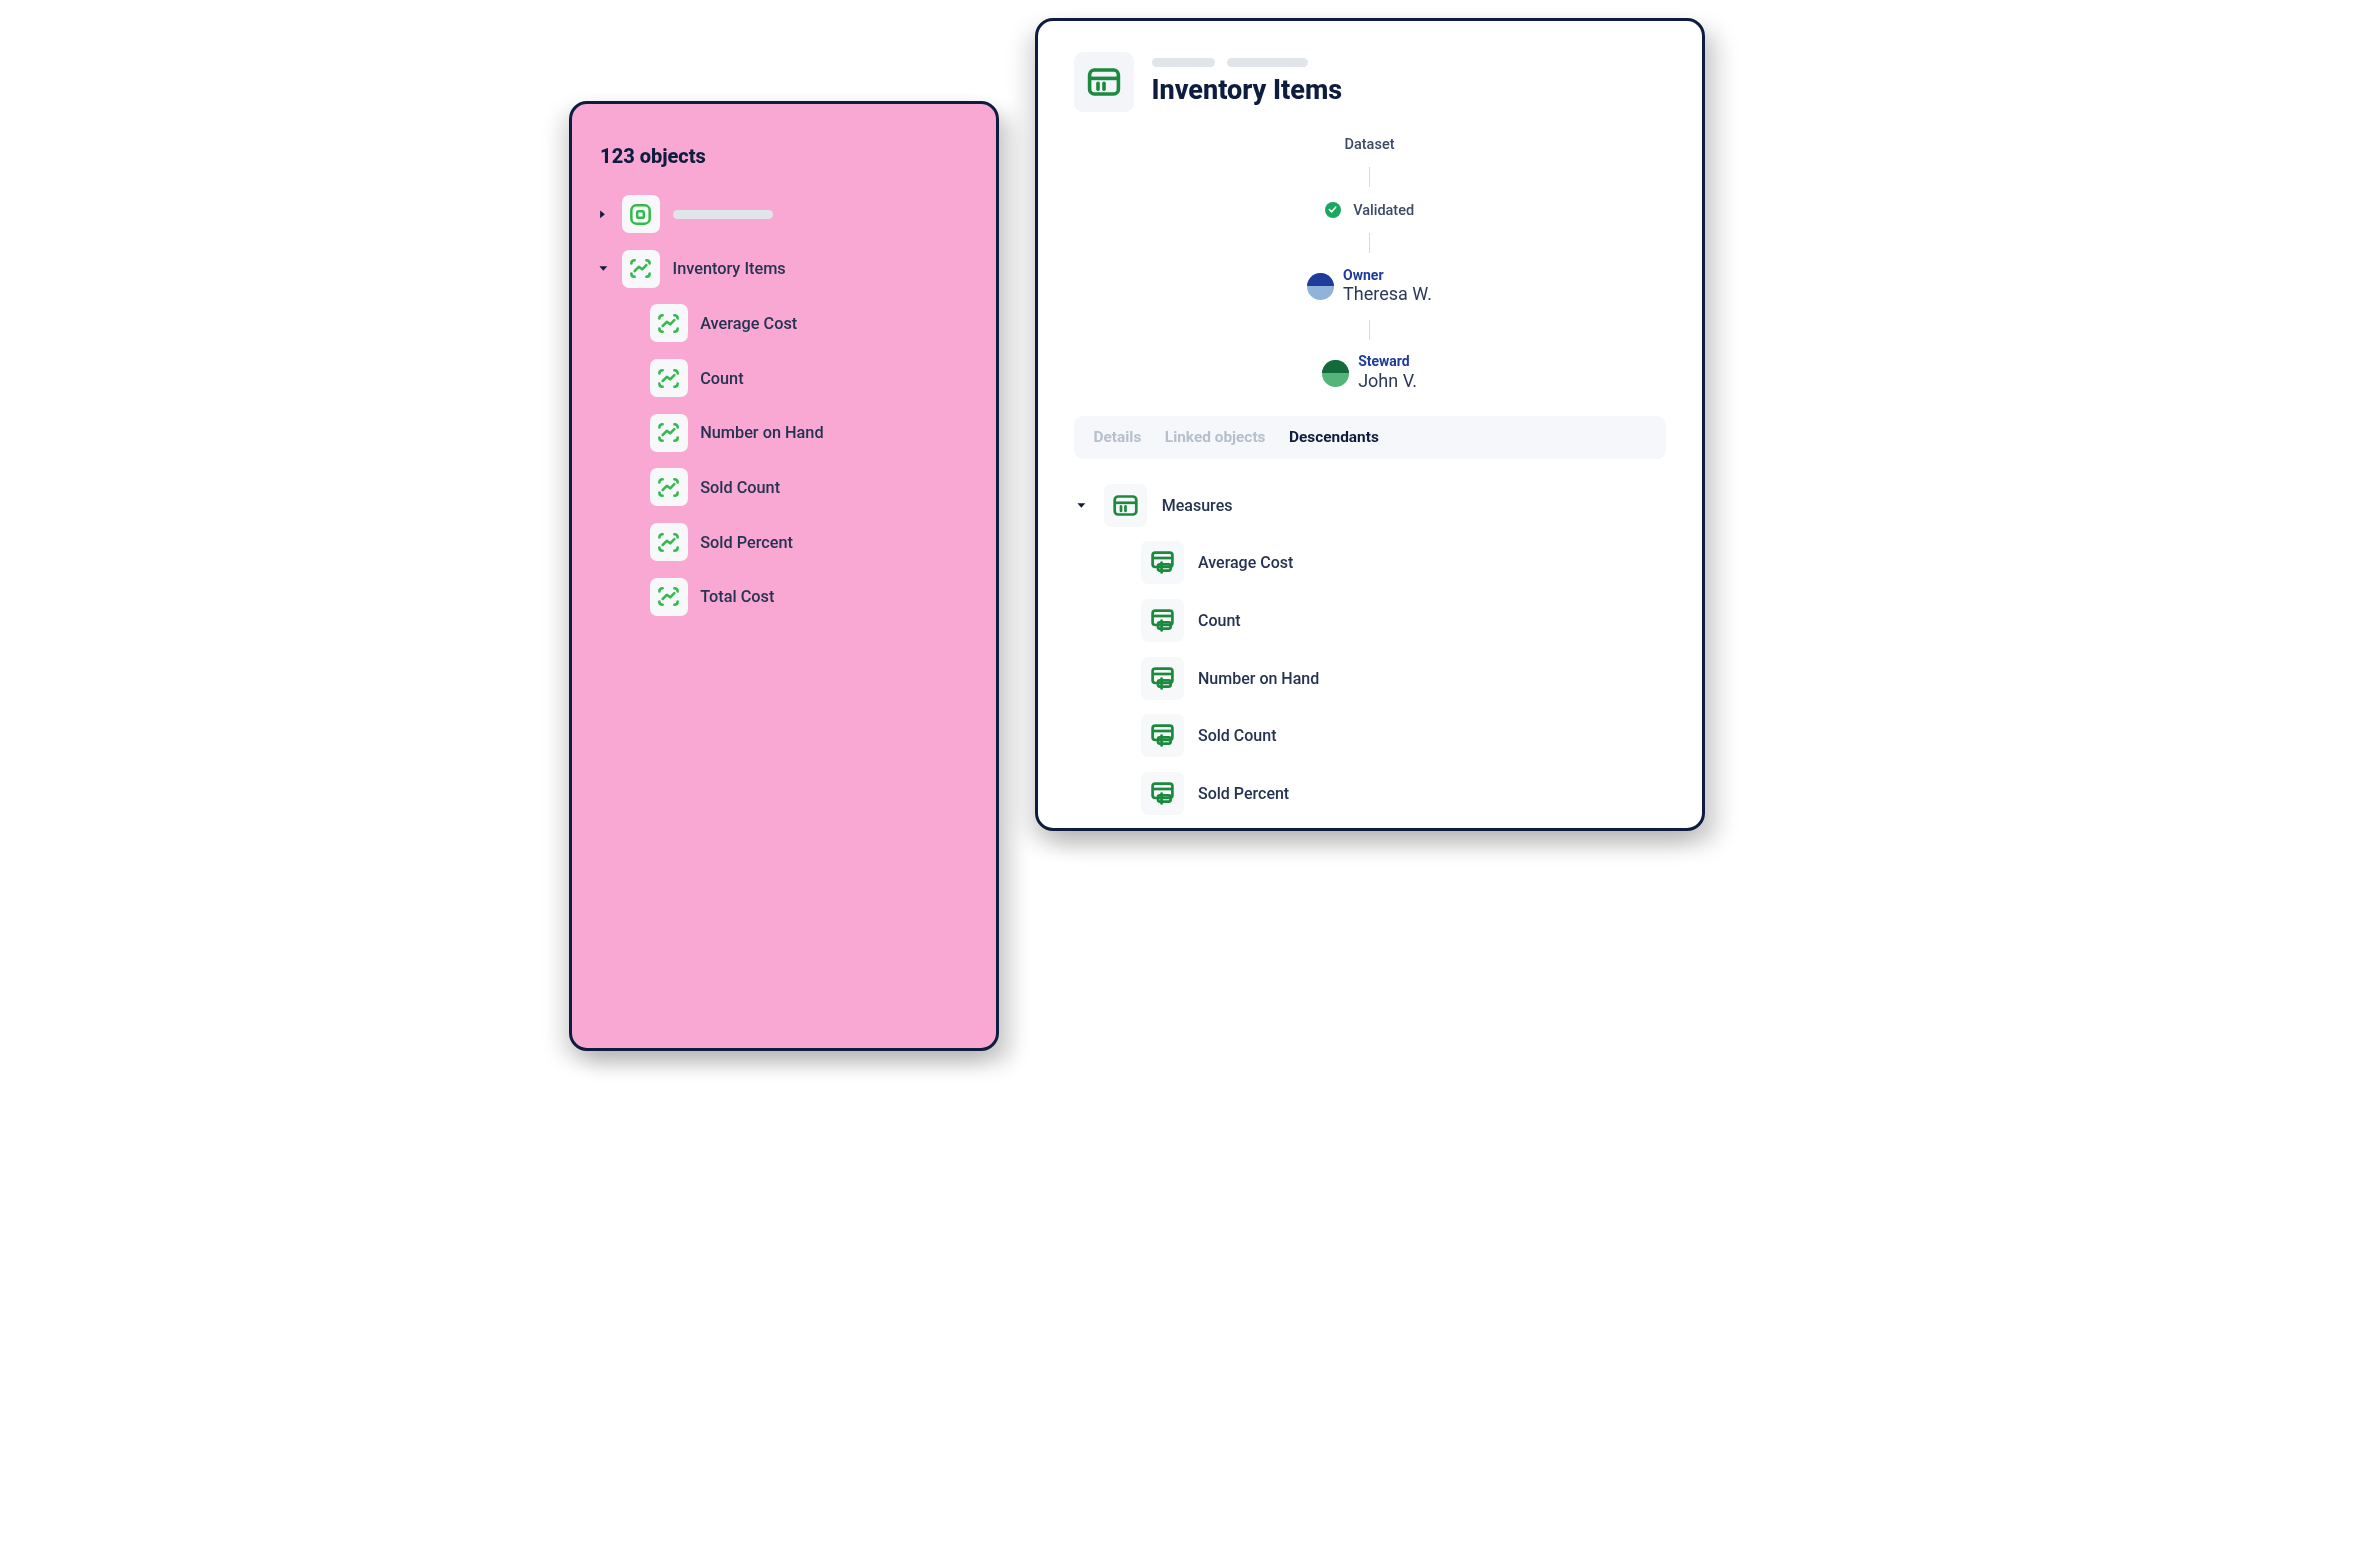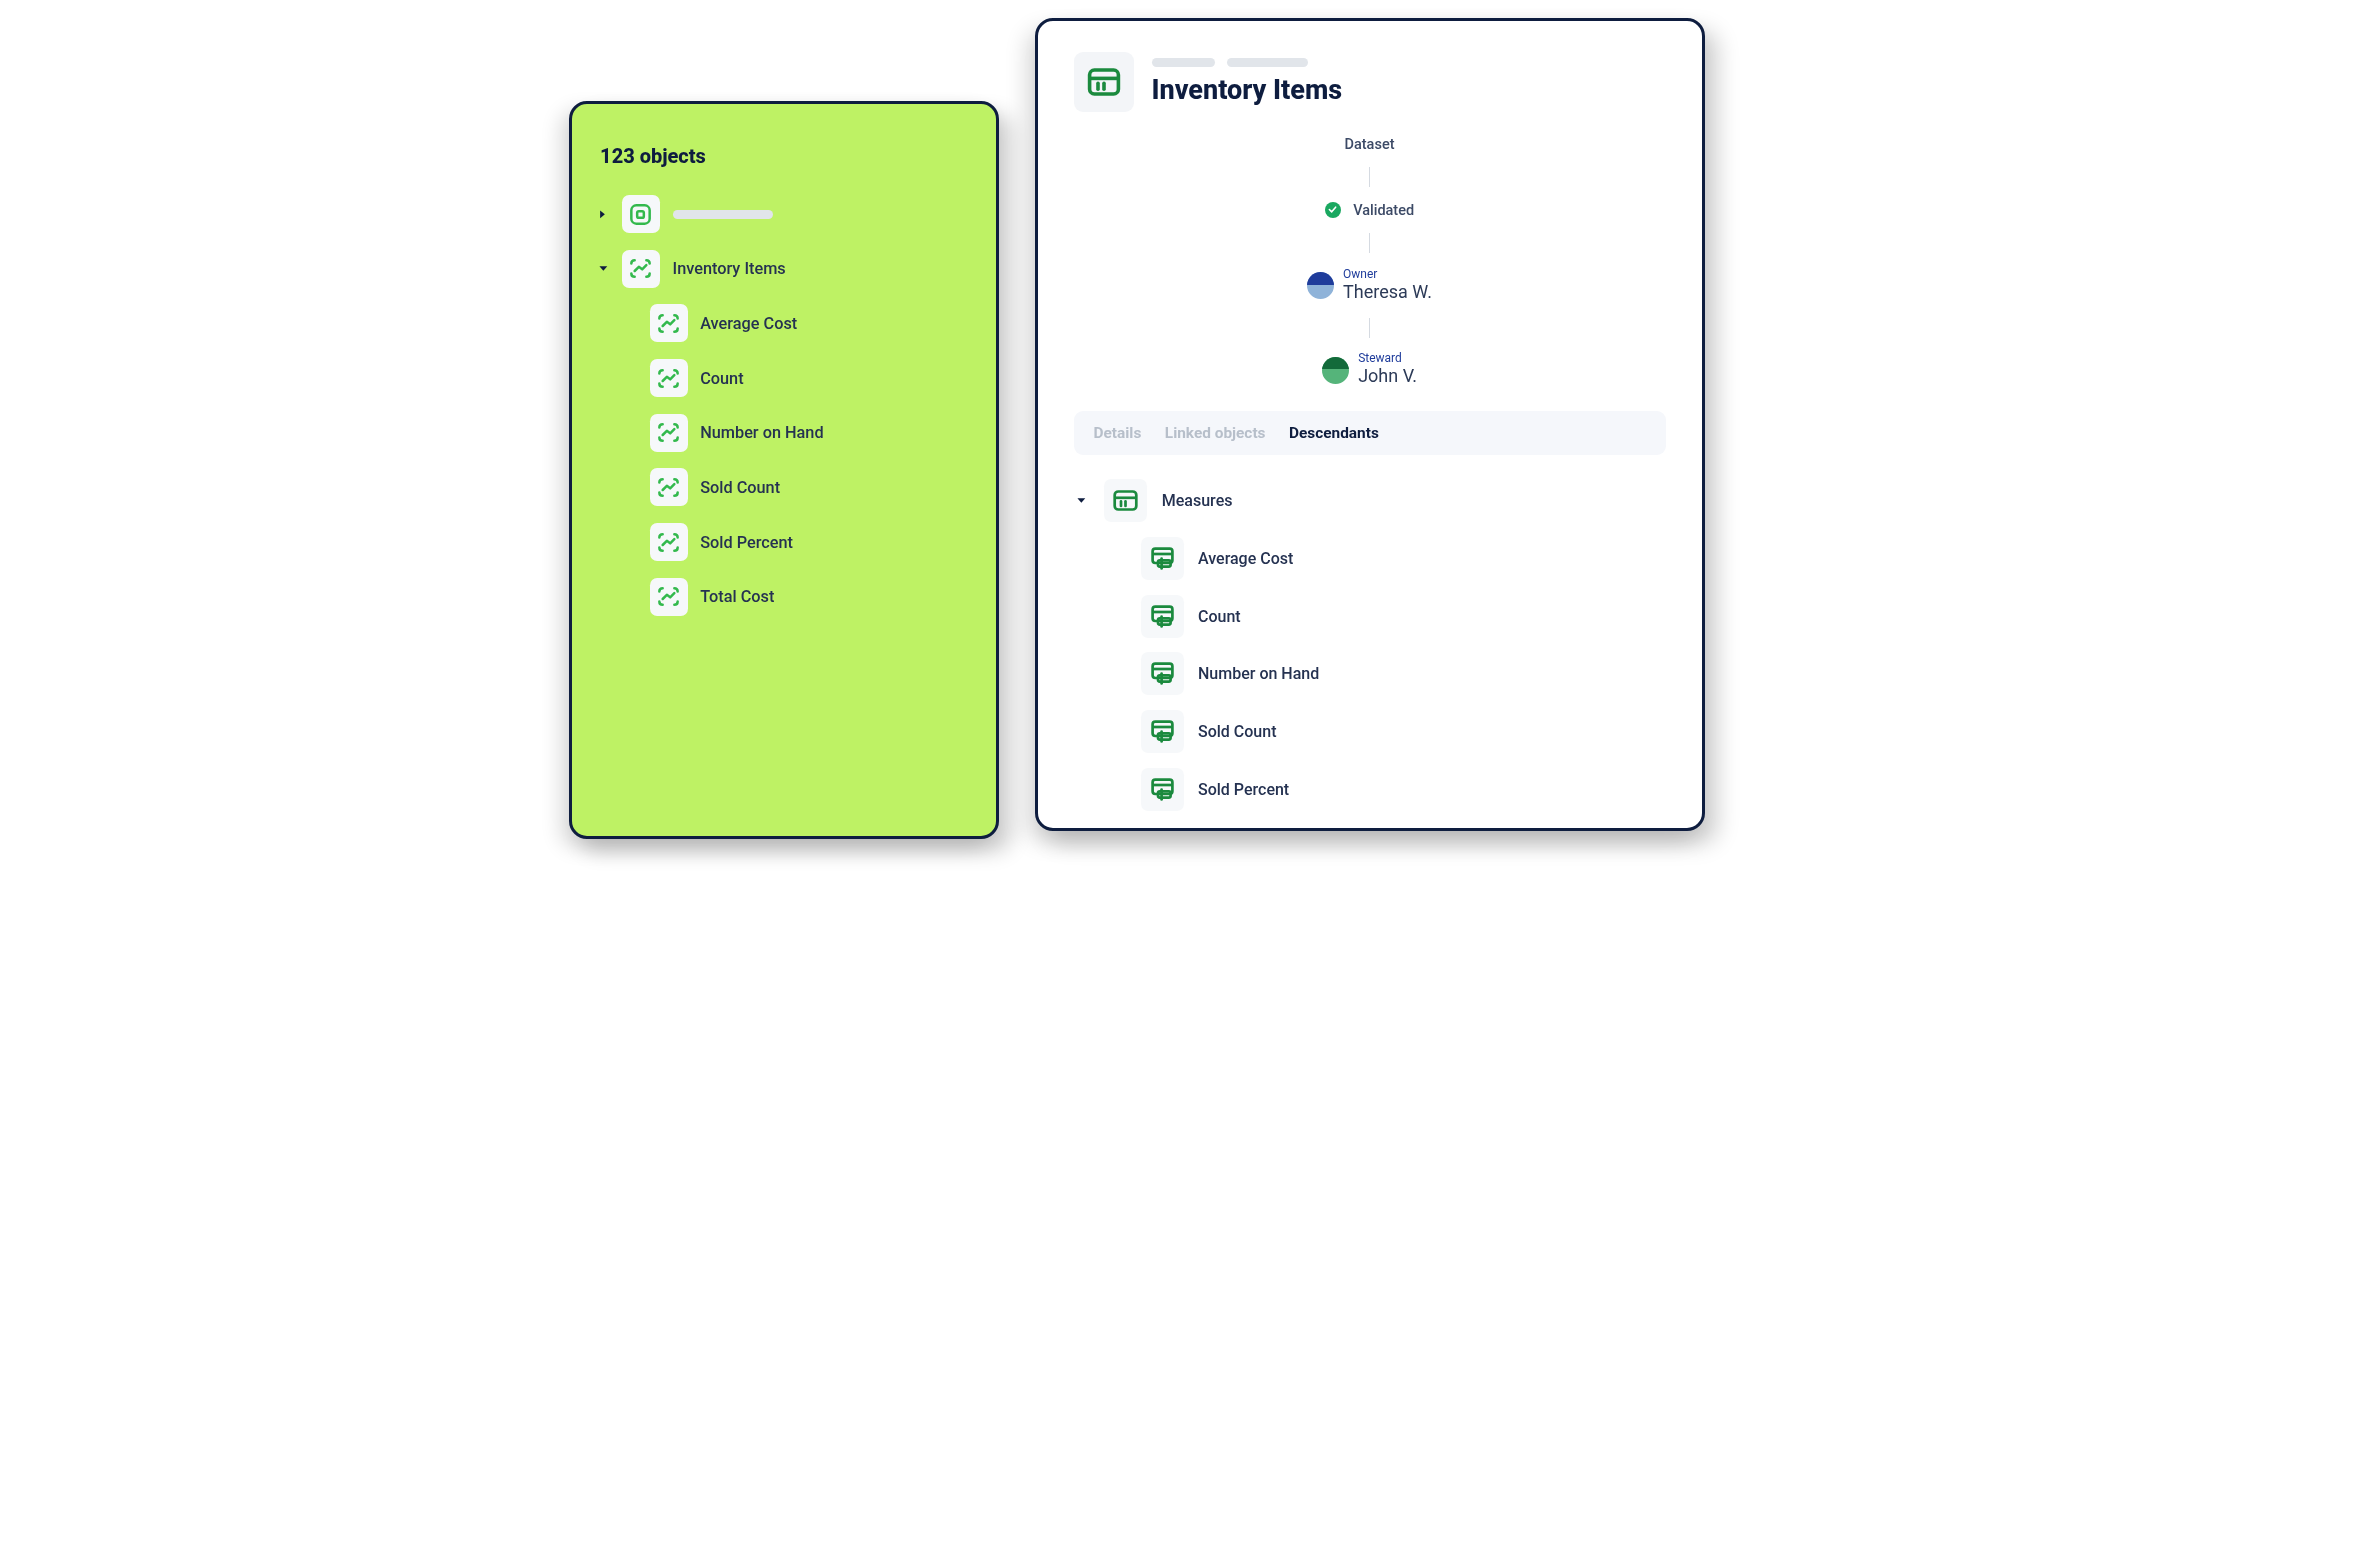--- a/index.html
+++ b/index.html
@@ -17,22 +17,22 @@
     height: 878px;
     margin: 0 auto;
   }
 
   
   .panel-left {
     position: absolute;
     left: 50px;
     top: 101px;
     width: 430px;
-    height: 738px;
-    background: #bef264;
+    height: 950px;
+    background: #f9a8d4;
     border: 3.6px solid #0e1d3f;
     border-radius: 18px;
     padding: 40px 8px 22px 25px;
     box-shadow: 12.7px 12.7px 20px rgba(0,0,0,0.18), -9px 9px 20px rgba(0,0,0,0.14);
   }
 
   .panel-left h2.count {
     font-size: 20px;
     font-weight: 800;
     color: #0e1d3f;
@@ -122,21 +122,21 @@
     width: 27px; height:27px; border-radius:50%;
     background:#8fb3d9;
     position:relative; overflow:hidden;
   }
   .avatar.green { background:#55b47a; }
   .avatar::before{ 
     content:""; position:absolute; left:0; right:0; top:0; height:12.7px;
     background:#1f3c9b;
   }
   .avatar.green::before{ background:#136a3a; }
-  .person .txt .role { font-size:12px; font-weight:400; color:#1f3c9b; line-height:1.1;}
+  .person .txt .role { font-size:14px; font-weight:700; color:#1f3c9b; line-height:1.1;}
   .person .txt .name { font-size:18px; color:#2c3a57; line-height:1.25;}
 
   .tabs {
     margin-top: 23.5px;
     background:#f5f7fb;
     border-radius:9px;
     display:flex; gap:23.5px;
     padding: 12.7px 20px;
   }
   .tabs .tab {

